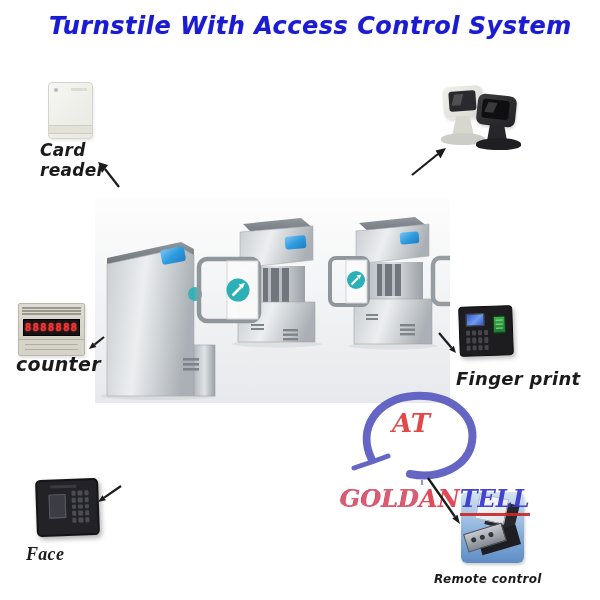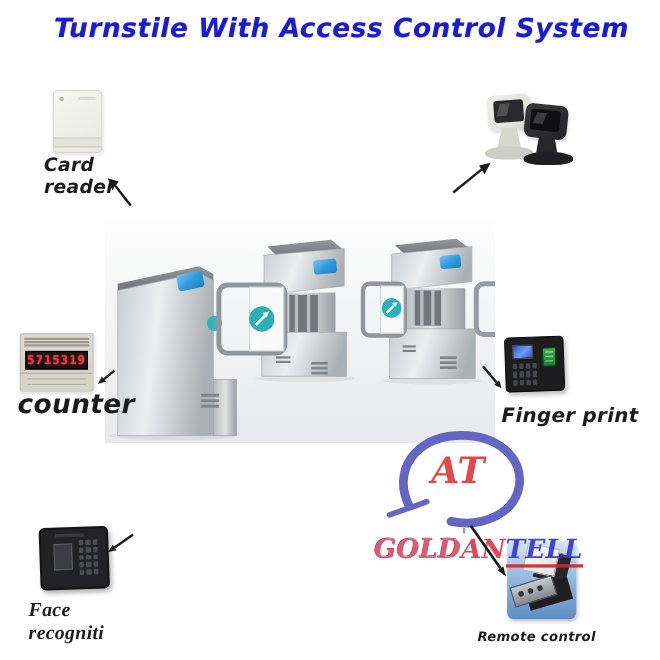--- a/index.html
+++ b/index.html
@@ -97,21 +97,21 @@
   .rc-remote-dark { position:absolute; left:18px; top:38px; width:40px; height:20px; background:#1d1d22; transform:rotate(-16deg); }
   .rc-remote { position:absolute; left:4px; top:36px; width:40px; height:19px;
     background:linear-gradient(180deg,#c8ccd2,#82868e); border:1px solid #55585e; transform:rotate(-17deg); }
   .rc-remote i { position:absolute; left:5px; top:5px; width:5px; height:5px; border-radius:50%; background:#33363b;
     box-shadow:9px 0 0 #33363b, 18px 0 0 #33363b; }
 
   
   .logo { left:338px; top:390px; width:156px; height:136px; opacity:0.93; z-index:5; }
   .logo .at {
     position:absolute; left:54px; top:18px; font-family:"DejaVu Serif", serif;
-    font-weight:bold; font-style:italic; font-size:33px; color:#e03b3b;
+    font-weight:bold; font-style:italic; font-size:26px; color:#e03b3b;
     text-shadow:1px 1px 0 #ffffff;
   }
   .brand {
     position:absolute; left:2px; top:94px; white-space:nowrap;
     font-family:"DejaVu Serif", serif; font-weight:bold; font-style:italic;
     font-size:24px; letter-spacing:0px;
   }
   .brand .g { color:#d94f66; text-shadow:0.5px 0.5px 0 #fff, -0.5px -0.5px 0 #b03050; }
   .brand .a { color:#e03c4c; }
   .brand .t { color:#3737cf; border-bottom:3px solid #cc2a2a; padding-bottom:0px; }
@@ -264,27 +264,27 @@
       </g>
     </g>
   </svg>
 
   <div class="abs counter-dev">
     <span class="counter-top">
         <i></i>
         <i></i>
         <i></i>
       </span>
-    <span class="counter-disp">5715319</span>
+    <span class="counter-disp">8888888</span>
     <span class="counter-bot">
         <i></i>
         <i></i>
       </span>
   </div>
-  <div class="abs lbl" style="left:16px; top:353px; font-size:24px;">counter</div>
+  <div class="abs lbl" style="left:16px; top:353px; font-size:19px;">counter</div>
   <svg class="arrow-svg" style="left:84px; top:332px;" width="24" height="22" viewBox="0 0 24 22">
     <line x1="20" y1="5" x2="10.5" y2="12.6" stroke="#1b1b1b" stroke-width="2"></line>
     <polygon points="5,17 12.4,14.9 8.6,10.3" fill="#1b1b1b"></polygon>
   </svg>
 
   <div class="abs fp-dev">
     <span class="fp-screen"></span>
     <span class="fp-keys">
       <i></i>
         <i></i>
@@ -325,21 +325,20 @@
         <i></i>
         <i></i>
         <i></i>
         <i></i>
         <i></i>
         <i></i>
     </span>
   </div>
   <div class="abs lbl" style="left:26px; top:544px; font-size:18px;font-family:Liberation Serif, serif;">
     <div>Face</div>
-    <div>recogniti</div>
   </div>
   <svg class="arrow-svg" style="left:92px; top:480px;" width="34" height="28" viewBox="0 0 34 28">
     <line x1="29" y1="6" x2="12.2" y2="17.7" stroke="#1b1b1b" stroke-width="2.2"></line>
     <polygon points="6,22 13.9,20.2 10.5,15.2" fill="#1b1b1b"></polygon>
   </svg>
 
   <div class="abs logo">
     <svg width="156" height="96" viewBox="0 0 156 96">
       <path d="M 34 70 C 18 38, 40 8, 76 6 C 114 4, 138 26, 134 52 C 130 76, 102 90, 72 84" fill="none" stroke="#5a5ac0" stroke-width="8" stroke-linecap="round"></path>
       <path d="M 16 78 C 28 74, 40 70, 50 66" fill="none" stroke="#5a5ac0" stroke-width="5" stroke-linecap="round"></path>

